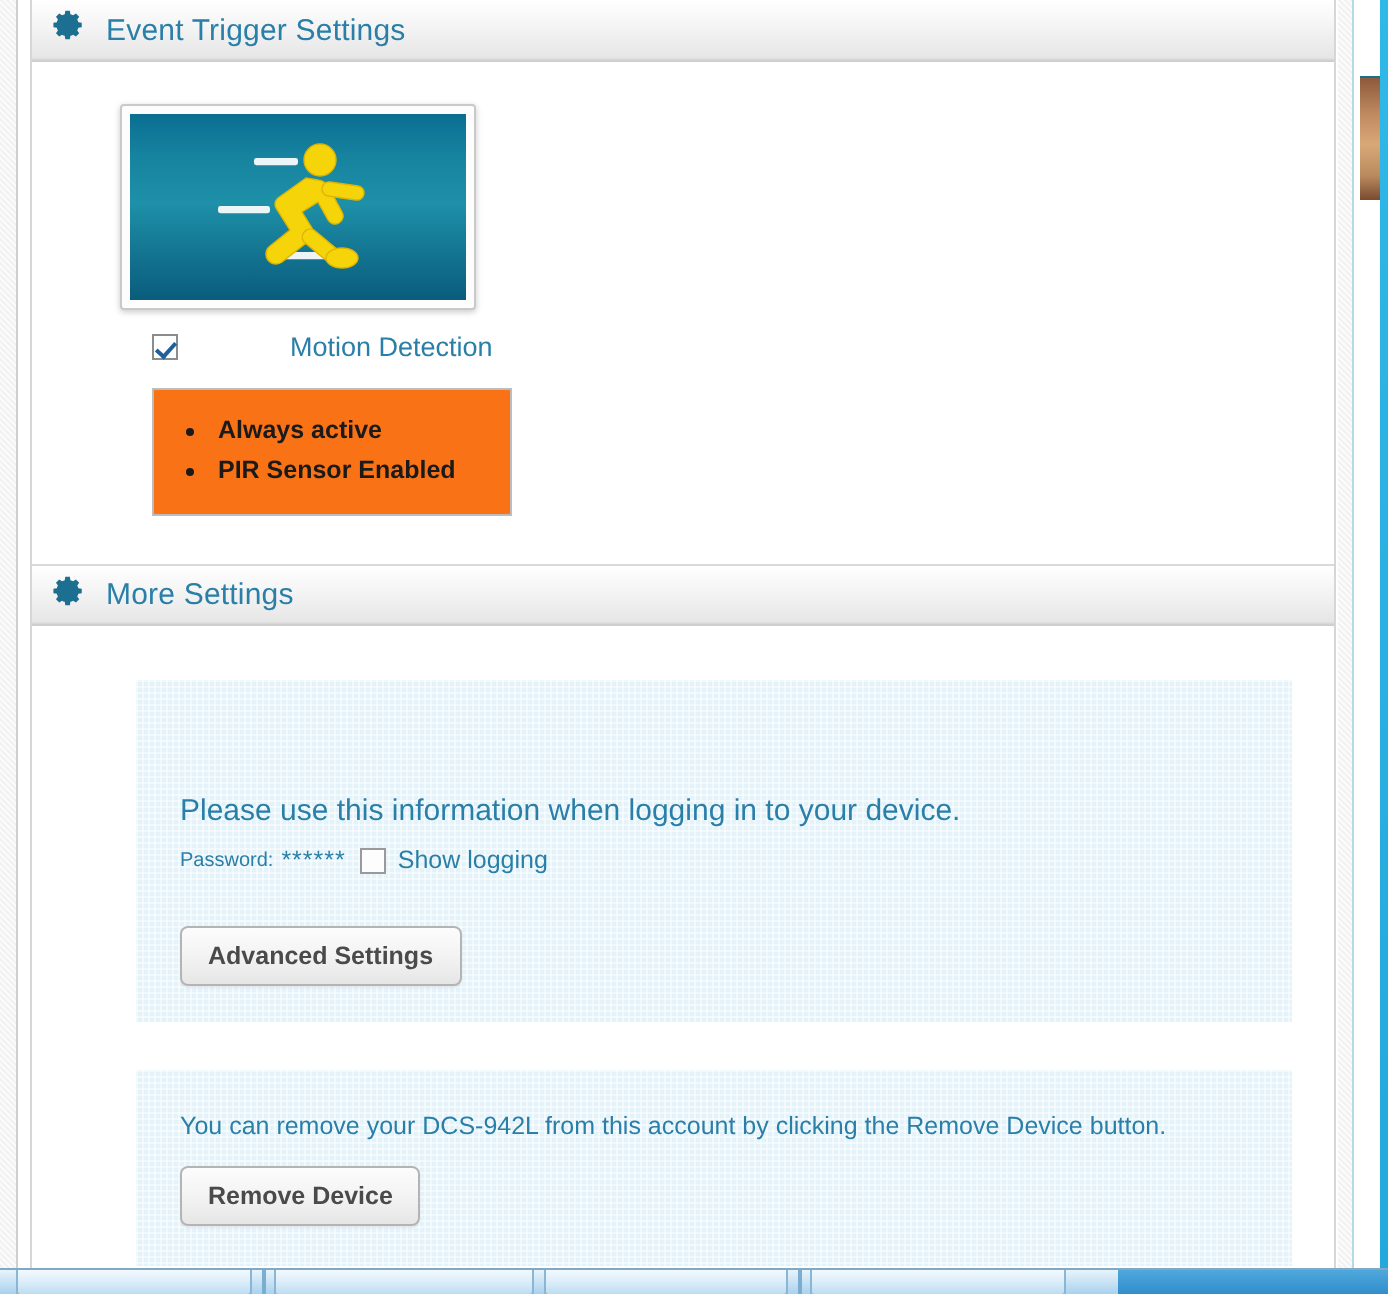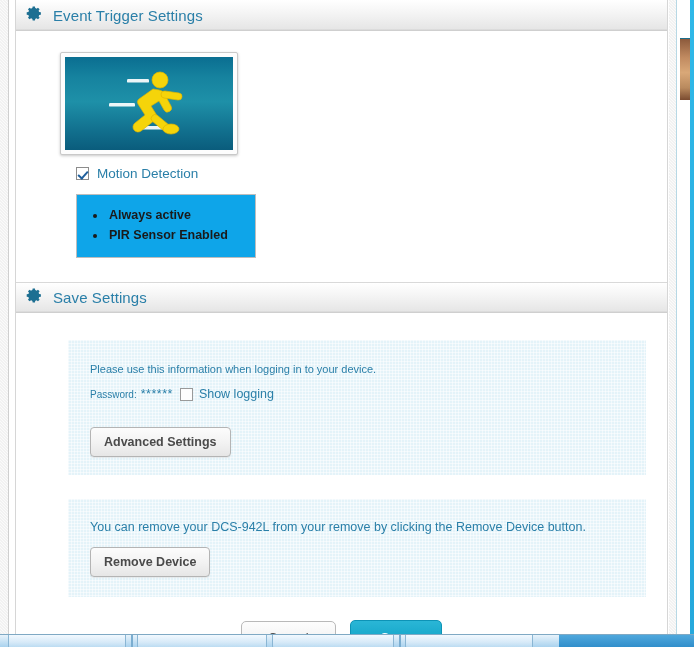--- a/index.html
+++ b/index.html
@@ -78,20 +78,21 @@
     overflow: hidden;
   }
   .thumb svg { position: absolute; left: 50%; top: 50%; transform: translate(-50%, -50%); }
 
   
   .cbrow {
     display: flex; align-items: center;
     margin: 11px 0 0 60px;
     font-size: 13.5px;
     color: #2a7fa8;
+    gap: 48px;
   }
   .cb {
     width: 13px; height: 13px;
     background: #ffffff;
     border: 1px solid #8c8c8c;
     margin-right: 8px;
     position: relative;
     flex: 0 0 auto;
   }
   .cb.checked::after {
@@ -102,21 +103,21 @@
     border-width: 0 2px 2px 0;
     transform: rotate(42deg);
   }
   .cb.unchecked { border-color: #9a9a9a; background: #fdfdfd; }
 
   
   .bulletbox {
     margin: 13px 0 0 60px;
     width: 180px;
     border: 1px solid #bdbdbd;
-    background: #0ea5e9;
+    background: #f97316;
     padding: 10px 0 12px 0;
   }
   .bulletbox ul { margin: 0; padding: 0 0 0 30px; list-style: disc; }
   .bulletbox li {
     font-size: 12.5px;
     font-weight: bold;
     color: #1a1a1a;
     line-height: 20px;
     padding-left: 2px;
   }
@@ -126,23 +127,24 @@
     margin: 0 0 0 52px;
     width: 578px;
     background: #e4f3f9;
     background-image:
       linear-gradient(rgba(255,255,255,.5) 1px, transparent 1px),
       linear-gradient(90deg, rgba(255,255,255,.5) 1px, transparent 1px);
     background-size: 3px 3px;
     padding: 17px 0 18px 22px;
   }
   .info-line {
-    font-size: 11px;
+    font-size: 15px;
     color: #2a7fa8;
     line-height: 25px;
+    margin-top: 36px;
   }
   .info-line.bold { font-weight: bold; }
   .info-line .val { font-weight: bold; }
   .pwrow { display: flex; align-items: center; line-height: 25px; }
   .pwrow .lbl { font-size: 10px; font-weight: normal; color: #2a7fa8; }
   .pwrow .dots { font-size: 12.5px; color: #2a7fa8; margin: 0 7px 0 4px; letter-spacing: .5px; }
   .pwrow .cb { margin-right: 6px; }
   .pwrow .showlbl { font-size: 12.5px; color: #2a7fa8; }
 
   .greybtn {
@@ -301,21 +303,21 @@
       <div style="height:24px;"></div>
     </div>
 
     <div class="sec-head" style="border-top:1px solid #d9d9d9;">
       <span class="gear">
         <svg width="17" height="17" viewBox="0 0 24 24">
           <path fill="#1d6f92" d="M12 8.2a3.8 3.8 0 1 0 0 7.6 3.8 3.8 0 0 0 0-7.6zm0 5.9a2.1 2.1 0 1 1 0-4.2 2.1 2.1 0 0 1 0 4.2z"></path>
           <path fill="#1d6f92" d="M21 13.6v-3.2l-2.4-.4a6.9 6.9 0 0 0-.8-1.9l1.4-2-2.3-2.3-2 1.4a6.9 6.9 0 0 0-1.9-.8L12.6 2h-3.2l-.4 2.4a6.9 6.9 0 0 0-1.9.8l-2-1.4L2.8 6.1l1.4 2a6.9 6.9 0 0 0-.8 1.9L1 10.4v3.2l2.4.4c.18.67.45 1.3.8 1.9l-1.4 2 2.3 2.3 2-1.4c.6.35 1.23.62 1.9.8l.4 2.4h3.2l.4-2.4c.67-.18 1.3-.45 1.9-.8l2 1.4 2.3-2.3-1.4-2c.35-.6.62-1.23.8-1.9l2.4-.4z"></path>
         </svg>
       </span>
-      <span class="sec-title">Save Settings</span>
+      <span class="sec-title">More Settings</span>
     </div>
 
     <div class="sec-body">
 
       <div style="height:27px;"></div>
 
       <div class="infopanel">
         <div class="info-line">Please use this information when logging in to your device.</div>
         <div class="pwrow">
           <span class="lbl">Password:</span>
@@ -325,21 +327,21 @@
         </div>
         <div style="margin-top:20px;">
           <span class="greybtn">Advanced Settings</span>
         </div>
       </div>
 
       <div style="height:24px;"></div>
 
       <div class="infopanel" style="padding-top:19px;padding-bottom:20px;">
         <div class="remove-text">
-          <span>You can remove your </span><b>DCS-942L</b><span> from your remove by clicking the </span><b>Remove Device</b><span> button.</span>
+          <span>You can remove your </span><b>DCS-942L</b><span> from this account by clicking the </span><b>Remove Device</b><span> button.</span>
         </div>
         <div style="margin-top:11px;">
           <span class="greybtn">Remove Device</span>
         </div>
       </div>
 
       <div class="footer">
         <button class="btn-cancel">Cancel</button>
         <button class="btn-save">Save</button>
       </div>

